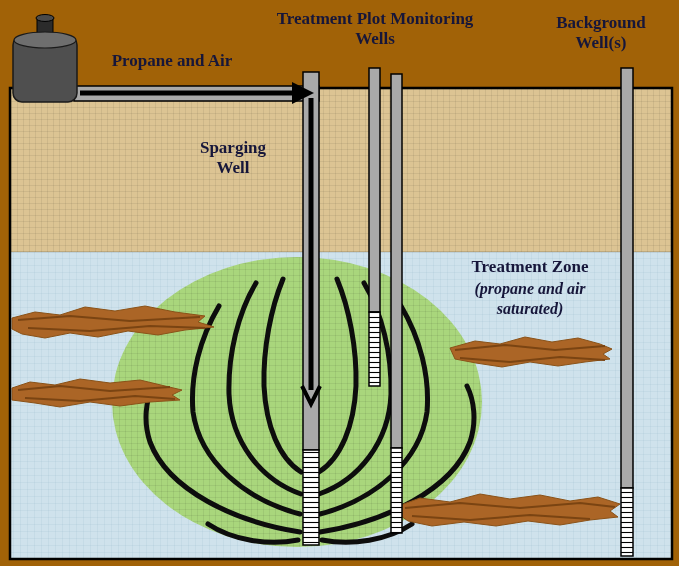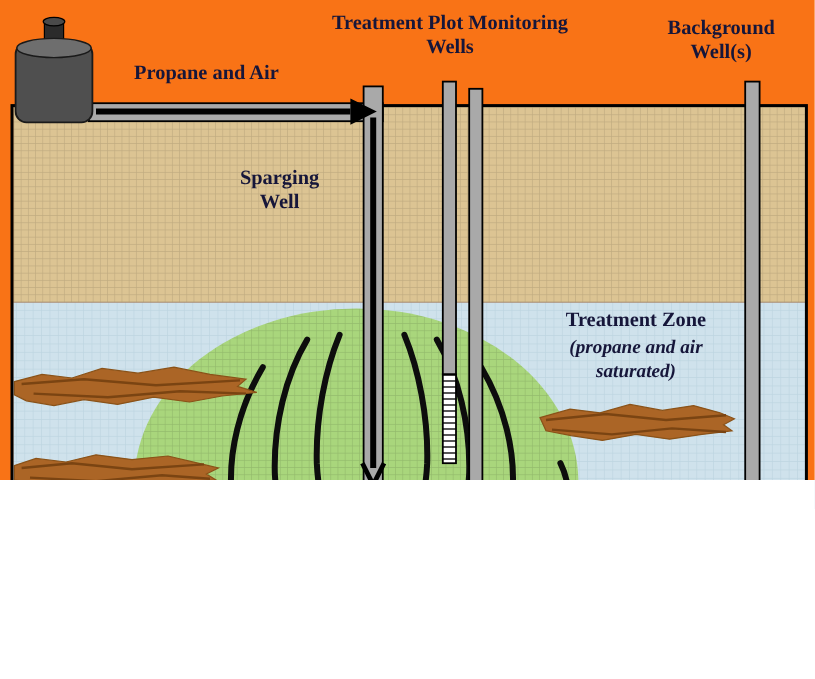--- a/index.html
+++ b/index.html
@@ -1,16 +1,16 @@
 <!DOCTYPE html>
 <html><head>
 <meta charset="utf-8">
 <style>
   html,body{margin:0;padding:0;background:#ffffff;}
-  .stage{width:679px;height:400px;position:relative;background:#f97316;}
+  .stage{width:679px;height:566px;position:relative;background:#a16207;}
   svg{display:block;}
   .lbl{font-family:"Liberation Serif",serif;font-weight:bold;font-size:17px;}
   .lbl-it{font-family:"Liberation Serif",serif;font-weight:bold;font-style:italic;font-size:16px;}
 </style>
 </head>
 <body>
 
 <div class="stage">
 <svg width="679" height="566" viewBox="0 0 679 566">
   <defs>

